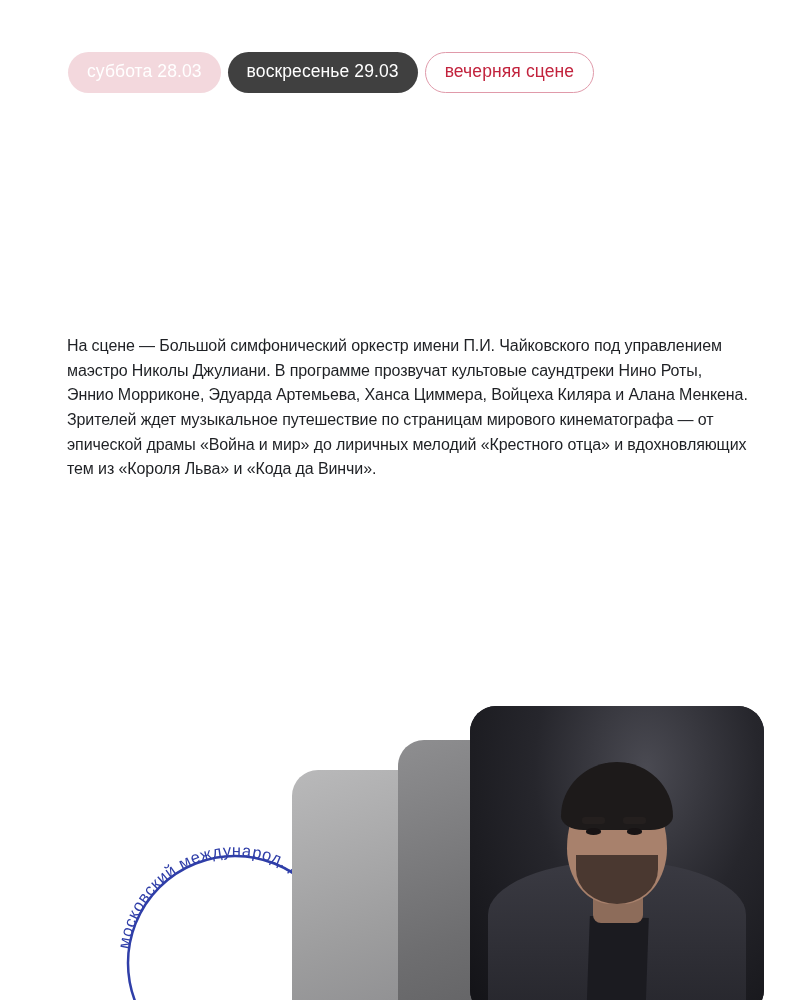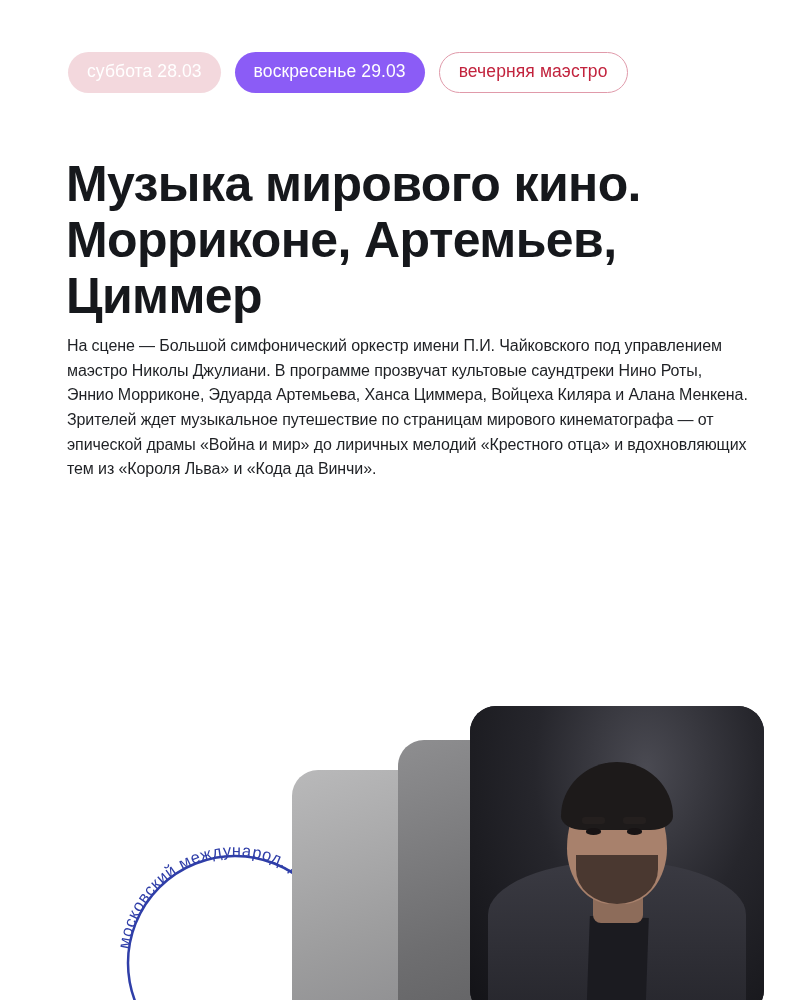--- a/index.html
+++ b/index.html
@@ -24,36 +24,36 @@
   }
 
   
   .tags {
     position: absolute;
     top: 52px;
     left: 68px;
     right: 46px;
     display: flex;
     align-items: flex-end;
-    gap: 14px;
+    gap: 7px;
   }
   .tag {
     border-radius: 999px;
     font-size: 17.5px;
     line-height: 1;
     padding: 11px 19px 12px 19px;
     white-space: nowrap;
     letter-spacing: 0.1px;
   }
   .tag-soft {
     background: #f3d8dd;
     color: #ffffff;
   }
   .tag-solid {
-    background: #8b5cf6;
+    background: #404040;
     color: #ffffff;
   }
   .tag-outline {
     background: #ffffff;
     color: #c2233d;
     border: 1.5px solid #e09aaa;
     padding: 10px 19px 11px 19px;
   }
 
   
@@ -208,24 +208,23 @@
   }
 </style>
 </head>
 <body>
 
 <div class="card">
 
   <div class="tags">
     <span class="tag tag-soft">суббота 28.03</span>
     <span class="tag tag-solid">воскресенье 29.03</span>
-    <span class="tag tag-outline">вечерняя маэстро</span>
+    <span class="tag tag-outline">вечерняя сцене</span>
   </div>
 
-  <h1 class="title">Музыка мирового кино. Морриконе, Артемьев, Циммер</h1>
 
   <p class="body-text">На сцене — Большой симфонический оркестр имени П.И. Чайковского под управлением маэстро Николы Джулиани. В программе прозвучат культовые саундтреки Нино Роты, Эннио Морриконе, Эдуарда Артемьева, Ханса Циммера, Войцеха Киляра и Алана Менкена. Зрителей ждет музыкальное путешествие по страницам мирового кинематографа — от эпической драмы «Война и мир» до лиричных мелодий «Крестного отца» и вдохновляющих тем из «Короля Льва» и «Кода да Винчи».</p>
 
   <div class="artwork">
 
     <div class="ring">
       <svg width="250" height="250" viewBox="0 0 250 250" aria-hidden="true">
         <defs>
           <path id="ringPath" d="M 18,125 A 107,107 0 1 1 232,125" fill="none"></path>
         </defs>

